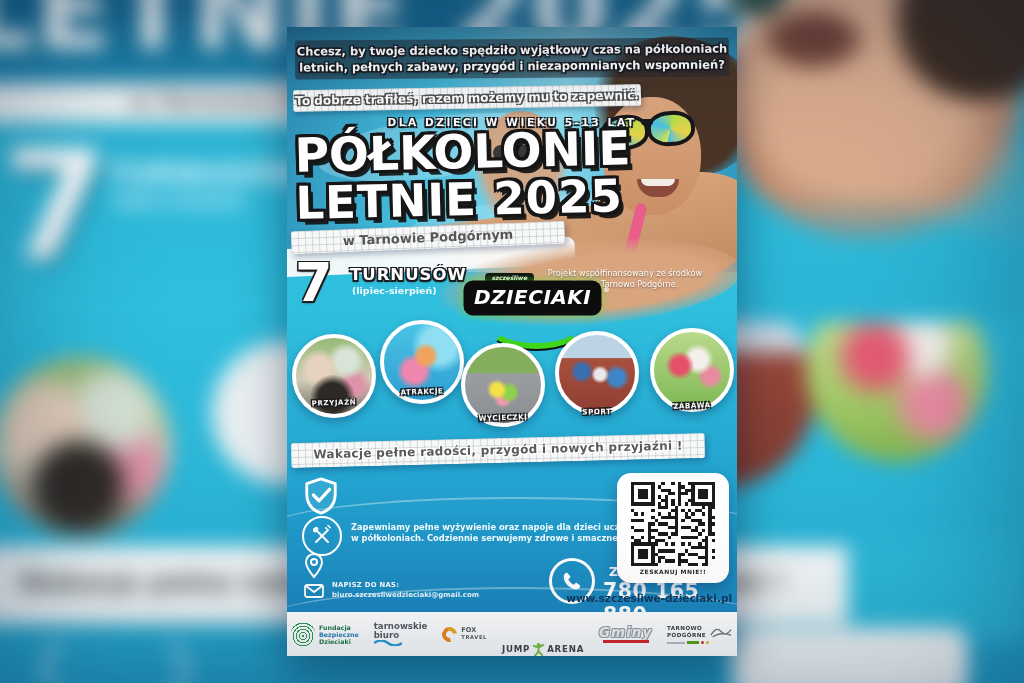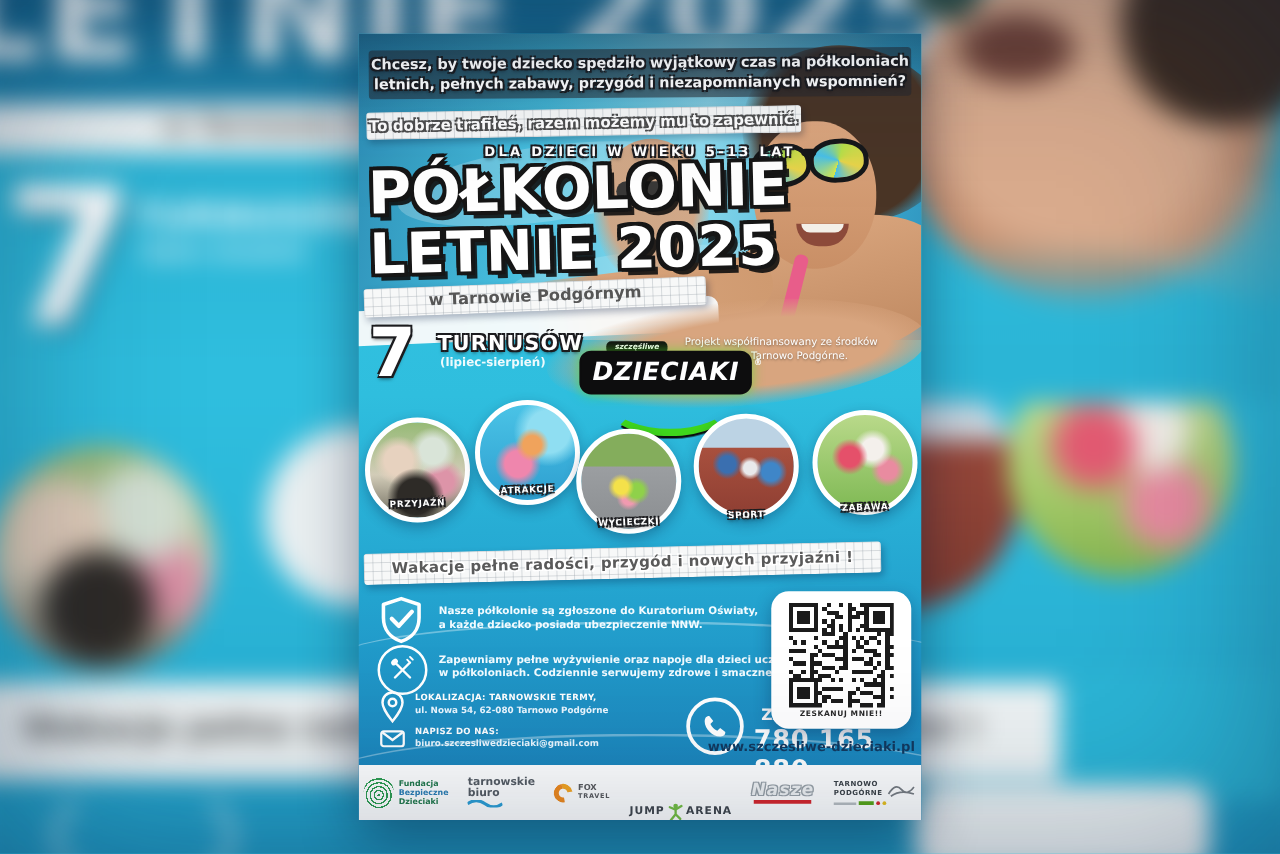--- a/index.html
+++ b/index.html
@@ -325,24 +325,20 @@
 
   <div class="wave-line" style="left:-20px;top:470px;width:500px;height:60px;"></div>
   <div class="wave-line" style="left:-30px;top:560px;width:520px;height:70px;"></div>
 
   <div class="feat-icon" style="left:16px;top:450px;width:36px;height:38px;">
     <svg viewBox="0 0 36 40" width="36" height="38">
       <path d="M18 2 L33 7 V18 C33 28 27 35 18 38 C9 35 3 28 3 18 V7 Z" fill="rgba(255,255,255,.08)" stroke="#fff" stroke-width="3" stroke-linejoin="round"></path>
       <polyline points="10,19 16,25 27,13" fill="none" stroke="#fff" stroke-width="3.5" stroke-linecap="round" stroke-linejoin="round"></polyline>
     </svg>
   </div>
-  <div class="feat-text ft1">
-    <div>Nasze półkolonie są zgłoszone do Kuratorium Oświaty,</div>
-    <div>a każde dziecko posiada ubezpieczenie NNW.</div>
-  </div>
 
   <div class="feat-icon ci" style="left:15px;top:489px;width:40px;height:40px;border-width:2.5px;">
     <svg viewBox="0 0 40 40" width="30" height="30">
       <g stroke="#fff" stroke-width="2.6" stroke-linecap="round">
         <line x1="12" y1="12" x2="28" y2="28"></line>
         <line x1="28" y1="12" x2="12" y2="28"></line>
       </g>
       <ellipse cx="11.5" cy="11.5" rx="3" ry="4" fill="#fff" transform="rotate(45 11.5 11.5)"></ellipse>
       <path d="M25 9 l2 2 M28 6 l2 2 M31 9 l-2 -2" stroke="#fff" stroke-width="2" stroke-linecap="round"></path>
     </svg>
@@ -350,24 +346,20 @@
   <div class="feat-text ft2">
     <div>Zapewniamy pełne wyżywienie oraz napoje dla dzieci uczestniczących</div>
     <div>w półkoloniach. Codziennie serwujemy zdrowe i smaczne posiłki.</div>
   </div>
 
   <div class="abs" style="left:17px;top:526px;width:22px;height:26px;">
     <svg viewBox="0 0 20 26" width="20" height="26">
       <path d="M10 1 C5.5 1 2 4.5 2 9 C2 14.5 10 24 10 24 C10 24 18 14.5 18 9 C18 4.5 14.5 1 10 1 Z" fill="none" stroke="#fff" stroke-width="2"></path>
       <circle cx="10" cy="9" r="3" fill="none" stroke="#fff" stroke-width="2"></circle>
     </svg>
-  </div>
-  <div class="abs" style="left:45px;top:527px;">
-    <div class="contact-lbl">LOKALIZACJA: TARNOWSKIE TERMY,</div>
-    <div class="contact-val">ul. Nowa 54, 62-080 Tarnowo Podgórne</div>
   </div>
 
   <div class="abs" style="left:17px;top:556px;width:20px;height:14px;">
     <svg viewBox="0 0 20 14" width="20" height="14">
       <rect x="1" y="1" width="18" height="12" rx="2" fill="none" stroke="#fff" stroke-width="1.8"></rect>
       <polyline points="2,2 10,8 18,2" fill="none" stroke="#fff" stroke-width="1.8"></polyline>
     </svg>
   </div>
   <div class="abs" style="left:45px;top:554px;">
     <div class="contact-lbl">NAPISZ DO NAS:</div>
@@ -699,21 +691,21 @@
     </div>
     <div class="jump">
       <span class="w">JUMP</span>
       <svg viewBox="0 0 14 16" width="13" height="15">
         <circle cx="7" cy="3" r="2" fill="#76c043"></circle>
         <path d="M7 5 L7 10 M7 6 L2 4 M7 6 L12 3 M7 10 L3 15 M7 10 L11 14" stroke="#76c043" stroke-width="2" stroke-linecap="round" fill="none"></path>
       </svg>
       <span class="w">ARENA</span>
     </div>
     <div class="osir">
-      <span class="o">Nasze</span>
+      <span class="o">Gminy</span>
       <div class="bar"></div>
     </div>
     <div class="tp">
       <div class="tp-row">
         <div class="tpcol">
           <span>TARNOWO</span>
           <span>PODGÓRNE</span>
         </div>
         <svg viewBox="0 0 26 16" width="24" height="15">
           <path d="M2 12 Q8 2 13 8 T24 6 M4 14 Q12 8 24 12" fill="none" stroke="#787d82" stroke-width="1.5"></path>

